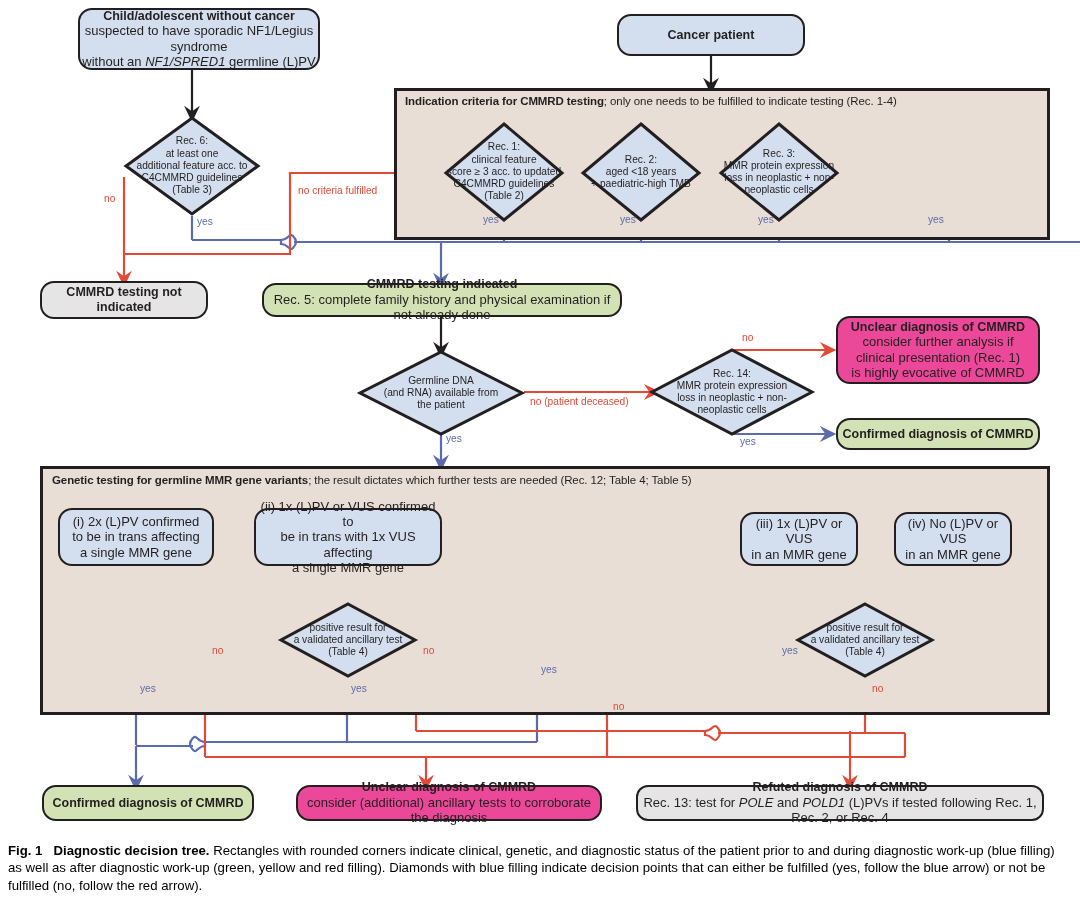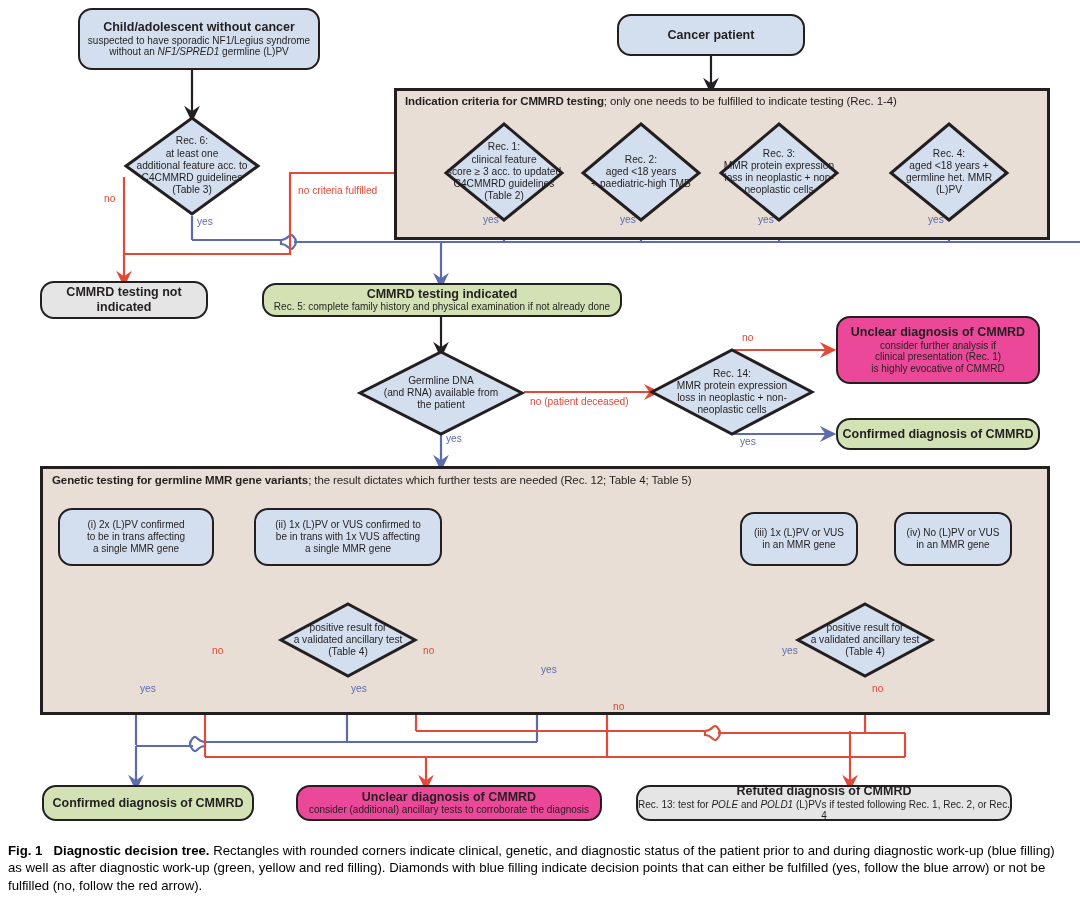--- a/index.html
+++ b/index.html
@@ -12,21 +12,21 @@
   
   .panel{position:absolute;background:#e8ded6;border:3px solid #231f20;box-sizing:border-box;}
   .panel-title{position:absolute;font-size:11.5px;color:#231f20;letter-spacing:-0.1px;white-space:nowrap;}
   .panel-title b{font-weight:bold;}
 
   
   .rbox{position:absolute;box-sizing:border-box;border:2.6px solid #231f20;
         border-radius:14px;display:flex;flex-direction:column;align-items:center;
         justify-content:center;text-align:center;line-height:1.18;color:#231f20;}
   .rbox .t1{font-weight:bold;font-size:12.5px;}
-  .rbox .t2{font-size:10px;}
+  .rbox .t2{font-size:13px;}
   .fill-blue{background:#d3dfee;}
   .fill-green{background:#d3e2b4;}
   .fill-yellow{background:#ec4899;}
   .fill-orange{background:#e5e5e5;}
 
   
   .dia{position:absolute;}
   .dia svg{position:absolute;left:0;top:0;overflow:visible;}
   .dia .dtext{position:absolute;left:0;top:0;width:100%;height:100%;
               display:flex;align-items:center;justify-content:center;text-align:center;
@@ -196,21 +196,21 @@
 
   <div class="rbox fill-green" style="left:42px;top:785px;width:212px;height:36px;">
     <div class="t1">Confirmed diagnosis of CMMRD</div>
   </div>
 
   <div class="rbox fill-yellow" style="left:296px;top:785px;width:306px;height:36px;">
     <div class="t1">Unclear diagnosis of CMMRD</div>
     <div class="t2">consider (additional) ancillary tests to corroborate the diagnosis</div>
   </div>
 
-  <div class="rbox fill-orange" style="left:636px;top:785px;width:376px;height:36px;">
+  <div class="rbox fill-orange" style="left:636px;top:785px;width:408px;height:36px;border-radius:12px;">
     <div class="t1">Refuted diagnosis of CMMRD</div>
     <div class="t2"><span>Rec. 13: test for </span><span class="it">POLE</span><span> and </span><span class="it">POLD1</span><span> (L)PVs if tested following Rec. 1, Rec. 2, or Rec. 4</span></div>
   </div>
 
   <div class="dia" style="left:124px;top:116px;width:136px;height:100px;">
     <svg width="136" height="100">
         <polygon points="68,2 134,50 68,98 2,50" fill="#d3dfee" stroke="#231f20" stroke-width="3"></polygon>
       </svg>
     <div class="dtext">
       <div>
@@ -258,33 +258,20 @@
     <div class="dtext" style="padding:0 1px;">
       <div>
         <div>Rec. 3:</div>
           <div>MMR protein expression</div>
         <div>loss in neoplastic + non-</div>
           <div>neoplastic cells</div>
       </div>
     </div>
   </div>
 
-  <div class="dia" style="left:889px;top:122px;width:120px;height:100px;">
-    <svg width="120" height="100">
-        <polygon points="60,2 118,51 60,98 2,51" fill="#d3dfee" stroke="#231f20" stroke-width="3"></polygon>
-      </svg>
-    <div class="dtext" style="padding:0 1px;">
-      <div>
-        <div>Rec. 4:</div>
-          <div>aged &lt;18 years +</div>
-        <div>germline het. MMR</div>
-          <div>(L)PV</div>
-      </div>
-    </div>
-  </div>
 
   <div class="dia" style="left:358px;top:350px;width:166px;height:86px;">
     <svg width="166" height="86">
         <polygon points="83,2 164,43 83,84 2,43" fill="#d3dfee" stroke="#231f20" stroke-width="3"></polygon>
       </svg>
     <div class="dtext">
       <div>
         <div>Germline DNA</div>
           <div>(and RNA) available from</div>
         <div>the patient</div>

